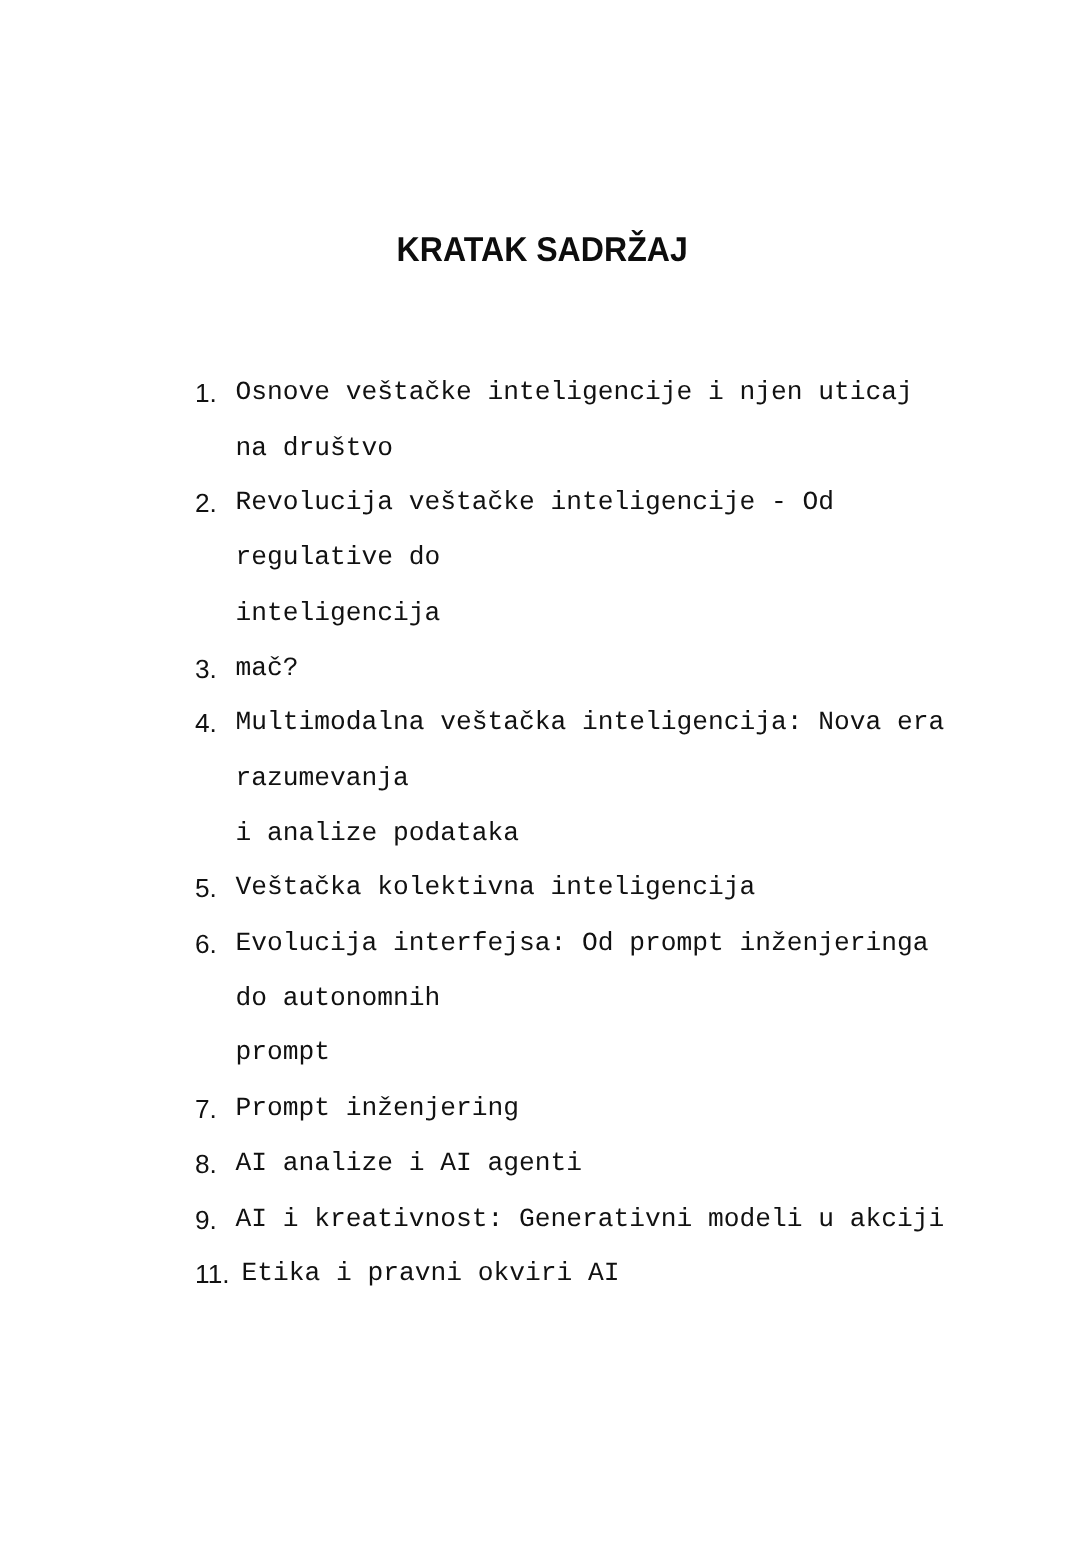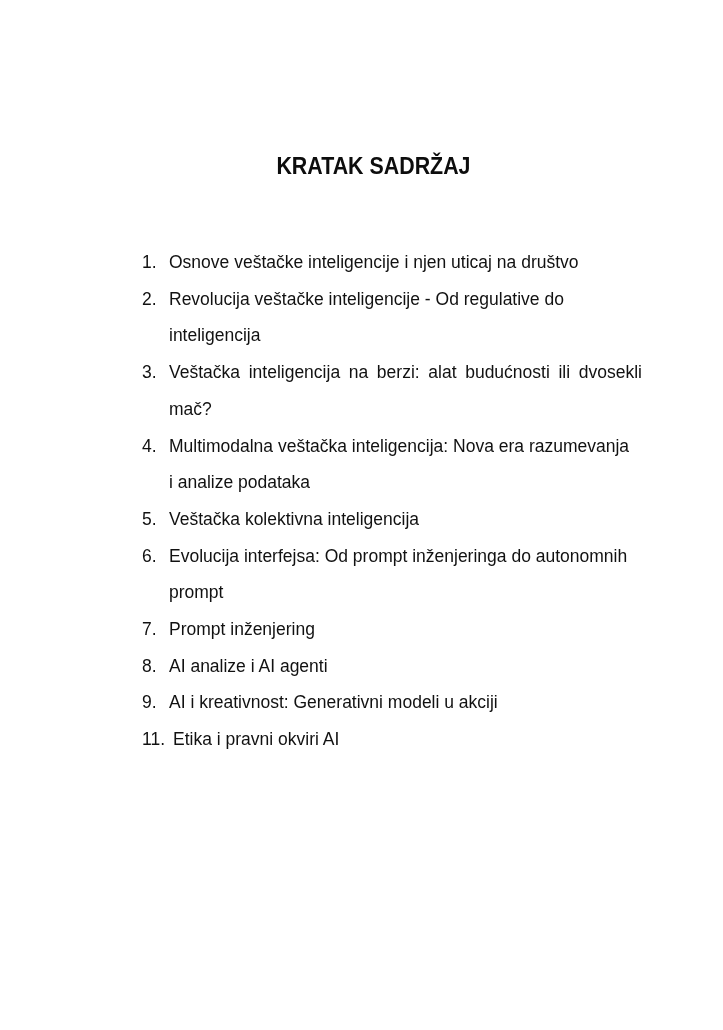--- a/index.html
+++ b/index.html
@@ -10,21 +10,21 @@
     body {
       width: 723px;
       height: 1030px;
       position: relative;
       overflow: hidden;
       font-family: "Liberation Sans", sans-serif;
       color: #111111;
     }
     .page {
       position: absolute;
-      left: 12px; top: 0;
+      left: 0; top: 0;
       width: 663px;
       height: 1030px;
       background: #ffffff;
     }
     .title {
       position: absolute;
       top: 153px;
       left: 0;
       width: 723px;
       text-align: center;
@@ -52,20 +52,21 @@
       padding-left: 27px;
     }
     .toc-item.wide { padding-left: 31px; }
     .toc-num {
       position: absolute;
       left: 0;
       top: 0;
     }
     .toc-text {
       display: block;
+      font-family: Liberation Mono, monospace;
     }
     .toc-item.justify .toc-text {
       text-align: justify;
       text-align-last: left;
     }
   </style>
 </head>
 <body>
 
 <div class="page">
@@ -76,21 +77,20 @@
       <span class="toc-num">1.</span>
       <span class="toc-text">Osnove veštačke inteligencije i njen uticaj na društvo</span>
     </li>
     <li class="toc-item">
       <span class="toc-num">2.</span>
       <span class="toc-text">Revolucija veštačke inteligencije - Od regulative do</span>
       <span class="toc-text">inteligencija</span>
     </li>
     <li class="toc-item justify">
       <span class="toc-num">3.</span>
-      <span class="toc-text" style="text-align:justify;text-align-last:justify;">Veštačka inteligencija na berzi: alat budućnosti ili dvosekli</span>
       <span class="toc-text">mač?</span>
     </li>
     <li class="toc-item">
       <span class="toc-num">4.</span>
       <span class="toc-text">Multimodalna veštačka inteligencija: Nova era razumevanja</span>
       <span class="toc-text">i analize podataka</span>
     </li>
     <li class="toc-item">
       <span class="toc-num">5.</span>
       <span class="toc-text">Veštačka kolektivna inteligencija</span>

